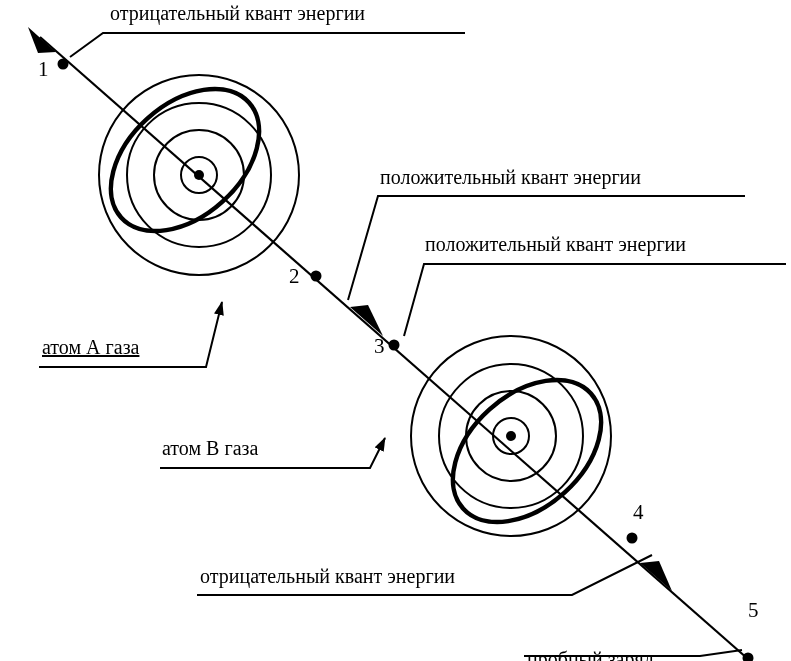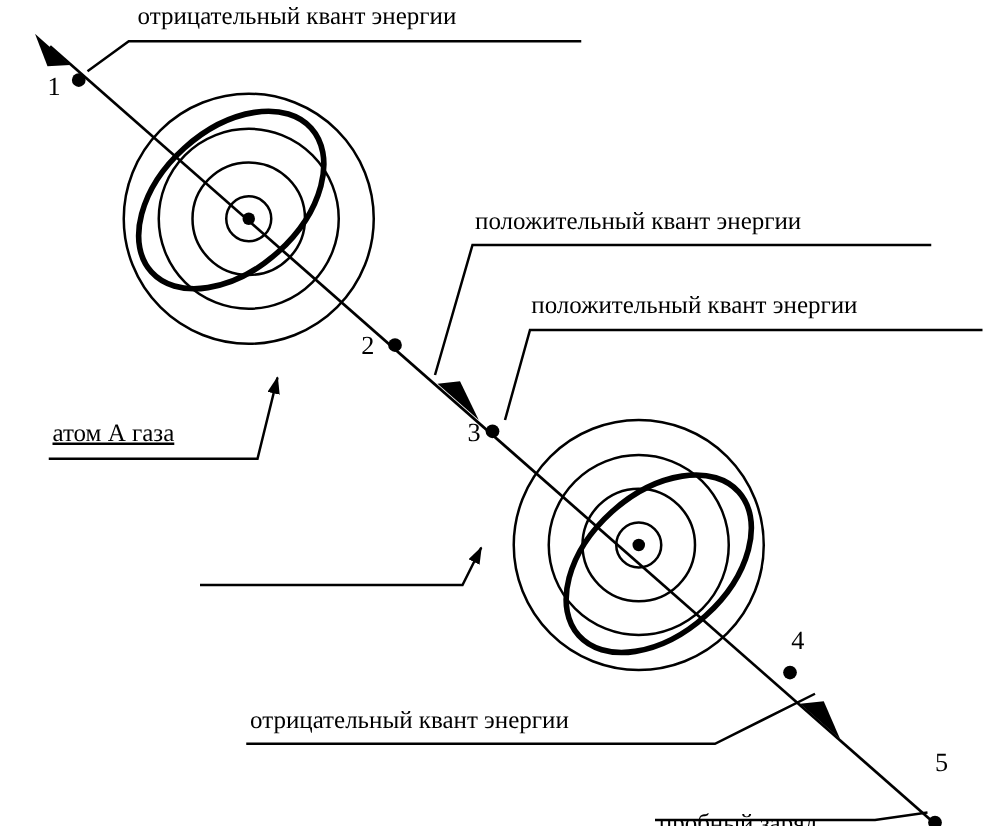--- a/index.html
+++ b/index.html
@@ -109,20 +109,21 @@
       <path d="M197,595 L572,595 L652,555"></path>
 
       <path d="M524,656 L700,656 L742,650"></path>
     </g>
   </svg>
 
   <div class="lbl" style="left:110px; top:2px;">отрицательный квант энергии</div>
   <div class="lbl" style="left:380px; top:166px;">положительный квант энергии</div>
   <div class="lbl" style="left:425px; top:233px;">положительный квант энергии</div>
   <div class="lbl" style="left:42px; top:336px;text-decoration:underline;">атом А газа</div>
+  <div class="lbl" style="left:162px; top:437px;">атом В газа</div>
   <div class="lbl" style="left:200px; top:565px;">отрицательный квант энергии</div>
   <div class="lbl" style="left:527px; top:648px;text-align:center;">пробный заряд</div>
 
   <div class="ptnum" style="left:38px; top:57px;">1</div>
   <div class="ptnum" style="left:289px; top:264px;">2</div>
   <div class="ptnum" style="left:374px; top:334px;">3</div>
   <div class="ptnum" style="left:633px; top:500px;">4</div>
   <div class="ptnum" style="left:748px; top:598px;">5</div>
 
 </div>

